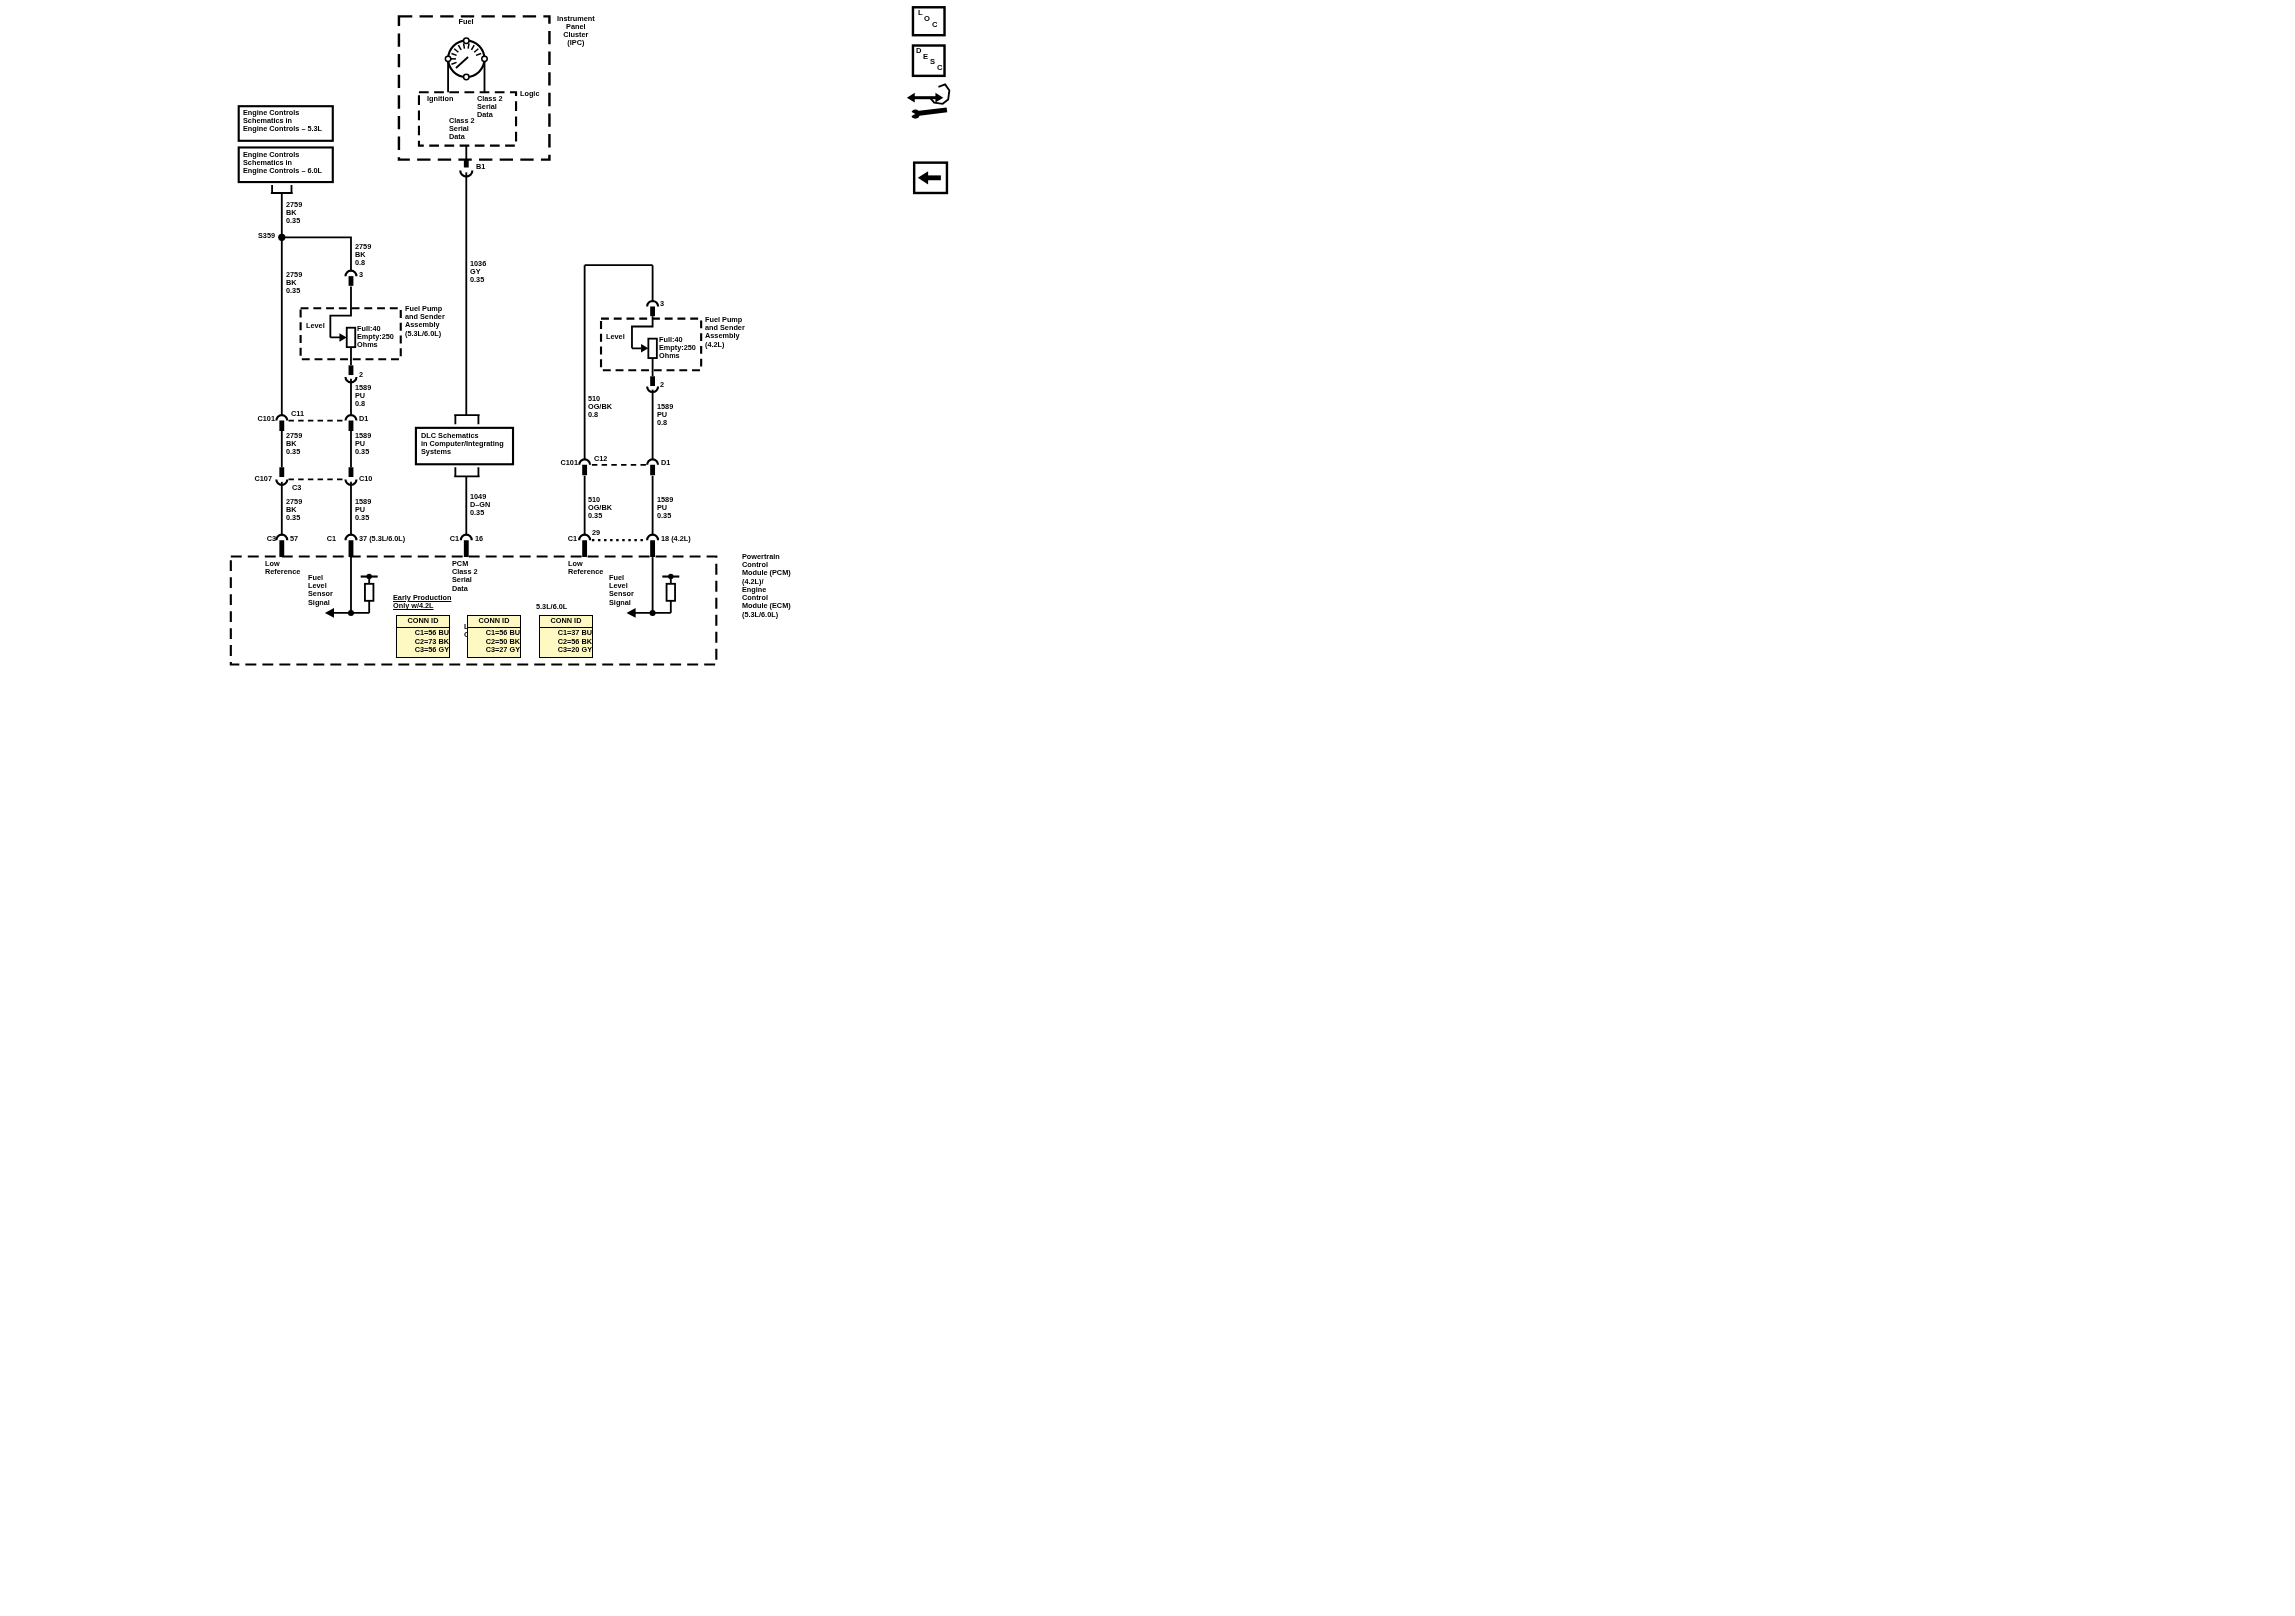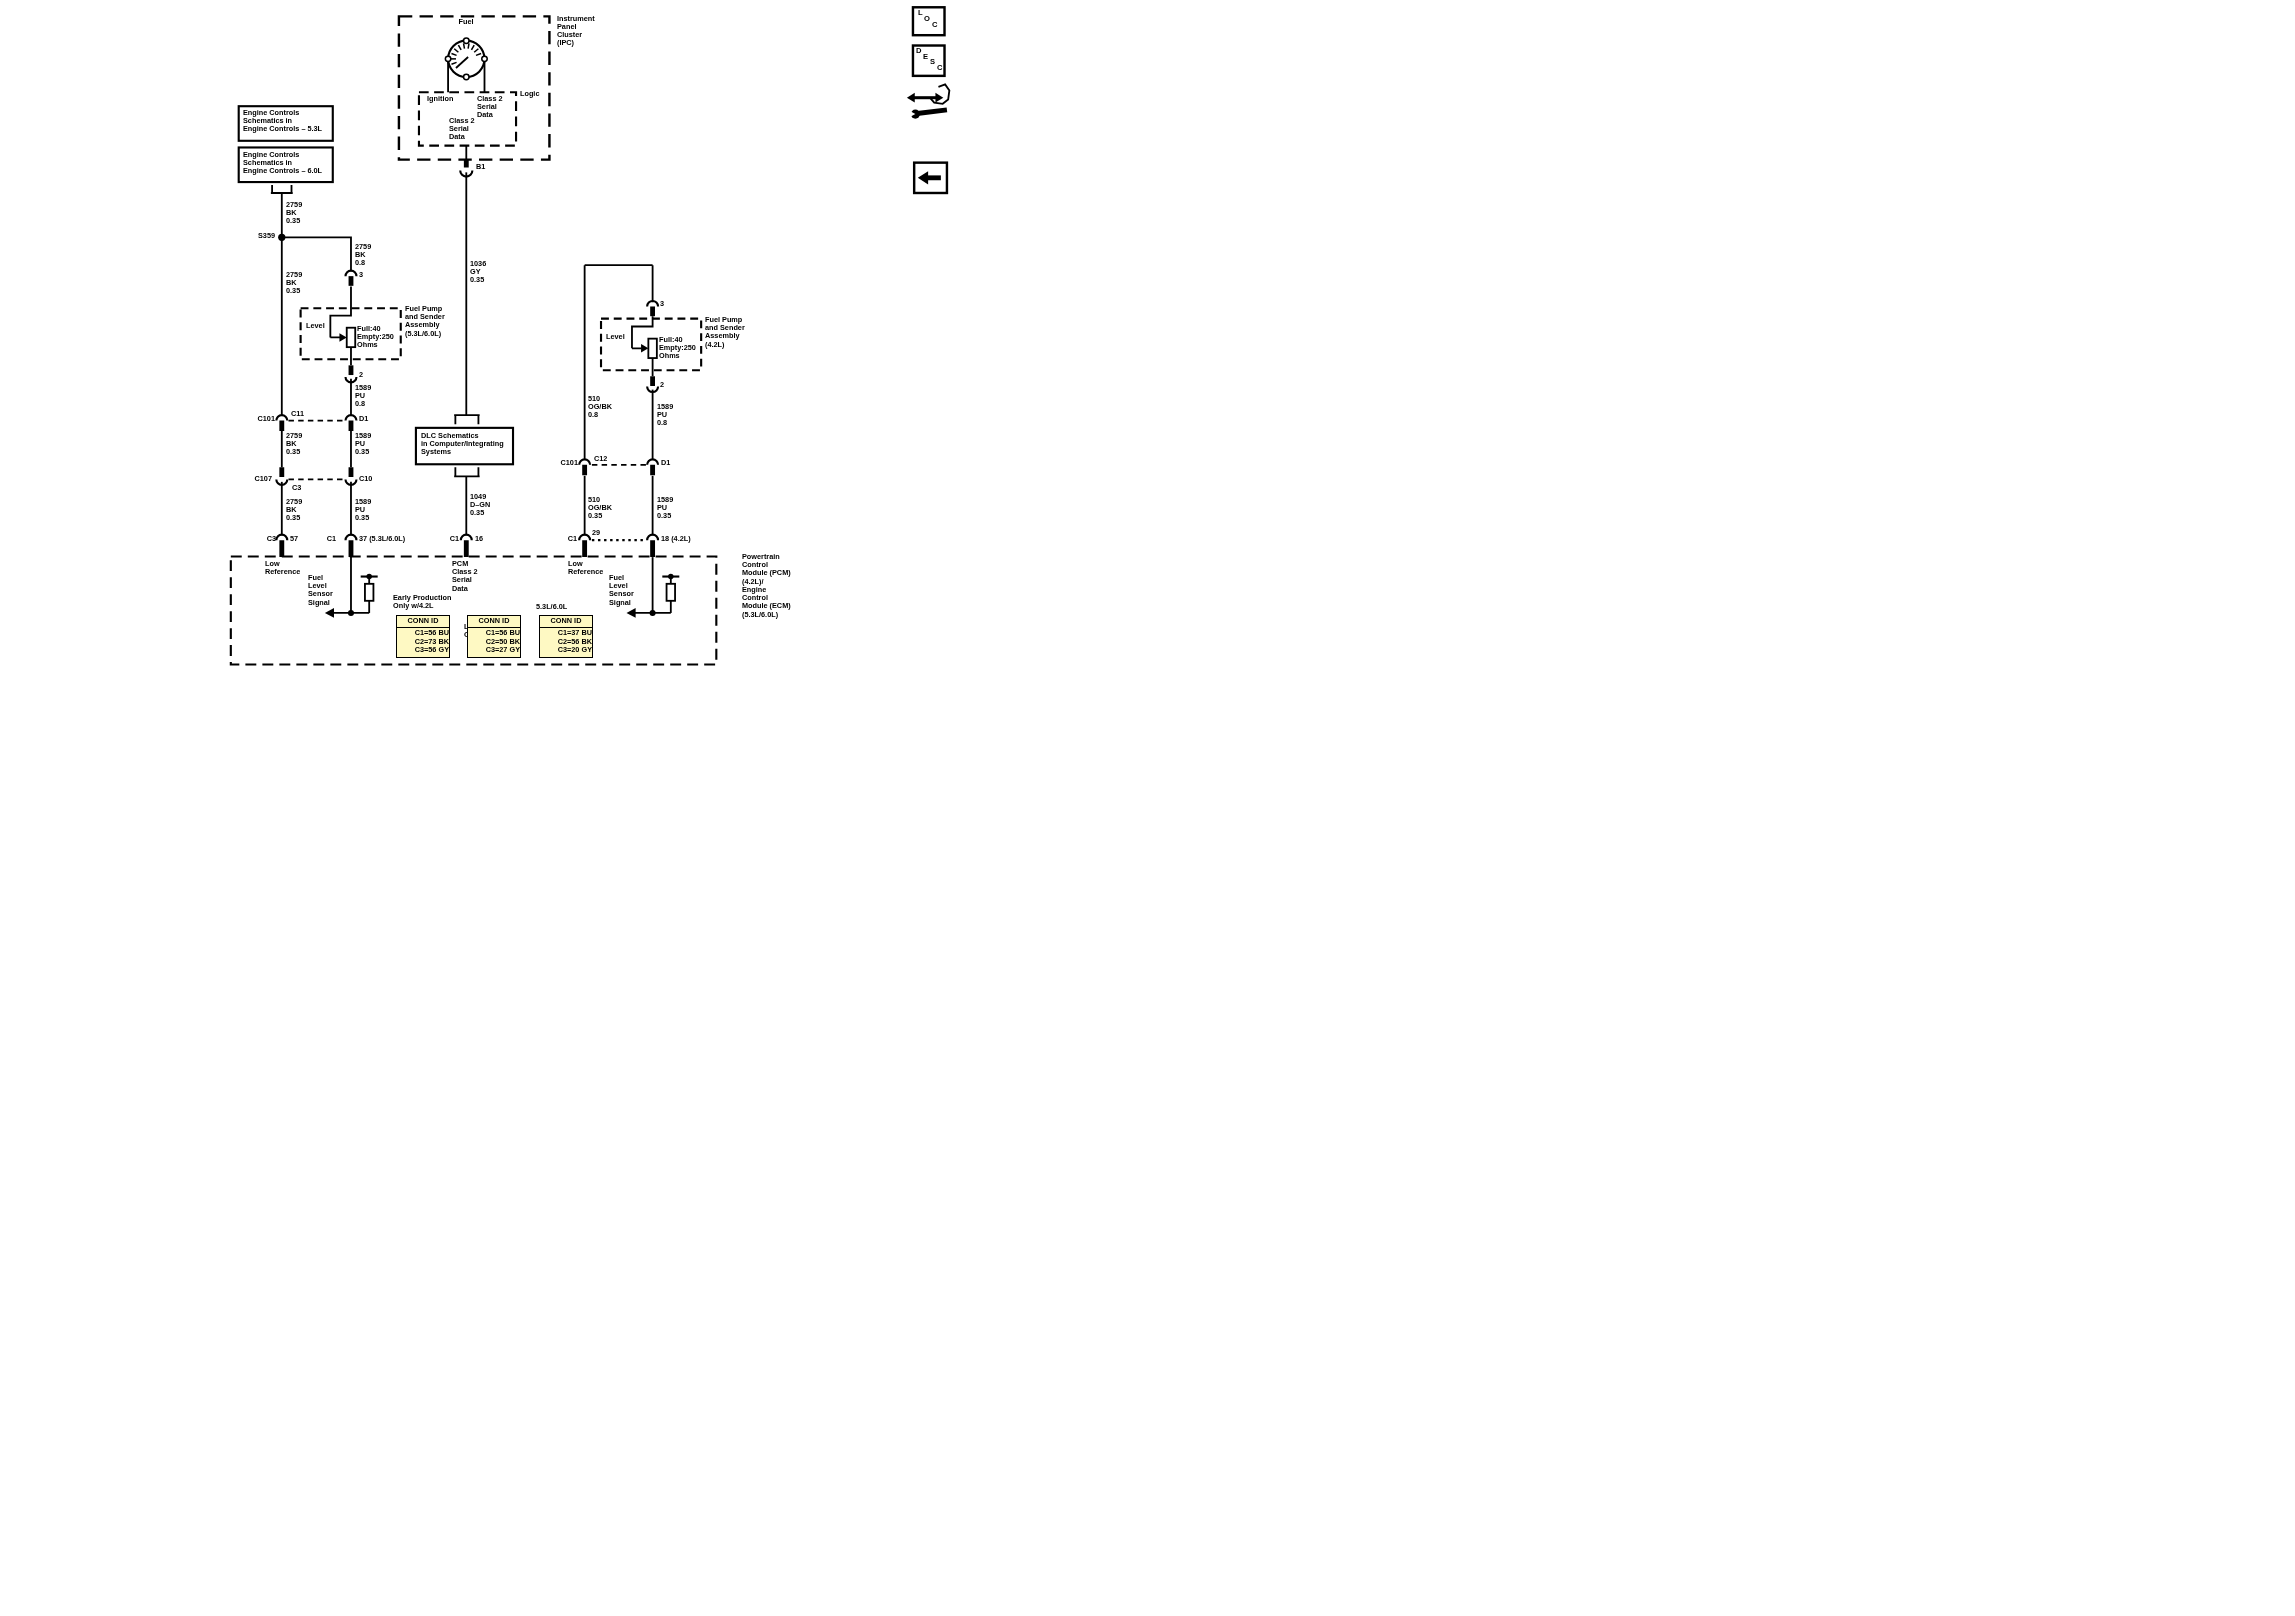--- a/index.html
+++ b/index.html
@@ -170,21 +170,21 @@
         </g>
       </g>
       <g>
         <rect x="1506" y="268" width="54" height="50" stroke="#000" stroke-width="4" fill="#fff"></rect>
         <line x1="1524" y1="293" x2="1550" y2="293" stroke="#000" stroke-width="8"></line>
         <polygon points="1512,293 1529,282 1529,304" fill="#000"></polygon>
       </g>
     </g>
   </svg>
 
-  <div class="lbl" style="left:557px;top:14.6px;">Instrument
+  <div class="lbl" style="left:557px;top:14.6px;text-align:center;">Instrument
 Panel
 Cluster
 (IPC)</div>
   <div class="lbl c" style="left:449px;top:17.6px;width:34px;">Fuel</div>
   <div class="lbl" style="left:520px;top:90px;">Logic</div>
   <div class="lbl" style="left:427px;top:95px;">Ignition</div>
   <div class="lbl" style="left:477px;top:95px;">Class 2
 Serial
 Data</div>
   <div class="lbl" style="left:449px;top:117px;">Class 2
@@ -309,21 +309,21 @@
 Signal</div>
   <div class="lbl" style="left:722px;top:553px;margin-left:20px;">Powertrain
 Control
 Module (PCM)
 (4.2L)/
 Engine
 Control
 Module (ECM)
 (5.3L/6.0L)</div>
 
-  <div class="lbl" style="left:393px;top:594px;">Early Production
+  <div class="lbl" style="left:393px;top:594px;text-decoration:underline;">Early Production
 Only w/4.2L</div>
   <div class="lbl" style="left:464px;top:594px;margin-top:29px;">Late Production
 Only w/4.2L</div>
   <div class="lbl" style="left:536px;top:603px;">5.3L/6.0L</div>
 
   <div class="conn-table" style="left:396px;top:615px;">
     <div class="hd">CONN ID</div>
     <div class="bd">
       <div>C1=56 BU</div>
       <div>C2=73 BK</div>

